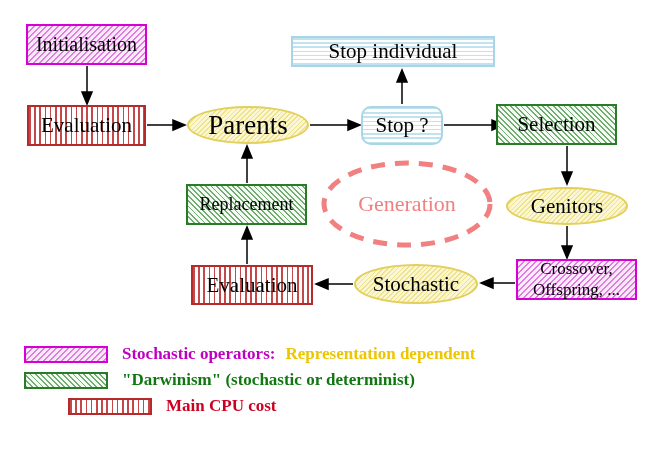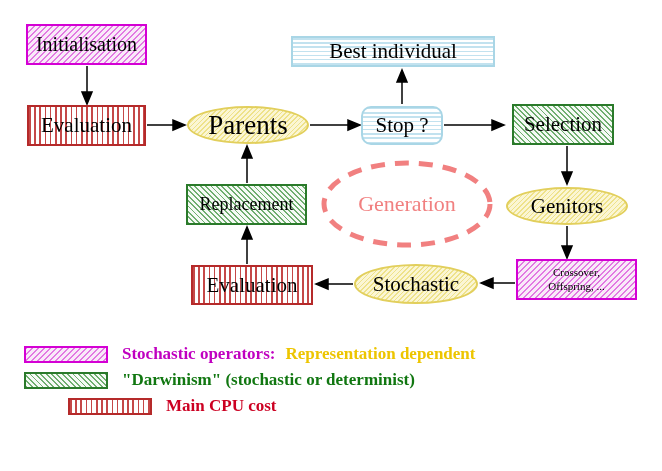--- a/index.html
+++ b/index.html
@@ -43,23 +43,23 @@
     border: 2px solid #E2CF5C;
     background: repeating-linear-gradient(135deg, #EEE28A 0, #EEE28A 1.2px, #FBF6D4 1.2px, #FBF6D4 3.4px);
     border-radius: 50%;
   }
 
   #node-initialisation { left: 26px;  top: 24px;  width: 121px; height: 41px; font-size: 20px; }
   #node-evaluation-top { left: 27px;  top: 105px; width: 119px; height: 41px; font-size: 21px; }
   #node-parents        { left: 187px; top: 106px; width: 122px; height: 38px; font-size: 27px; }
   #node-stop           { left: 361px; top: 106px; width: 82px;  height: 39px; font-size: 21px; border-radius: 10px; }
   #node-best-individual{ left: 291px; top: 36px;  width: 204px; height: 31px; font-size: 21px; }
-  #node-selection      { left: 512px; top: 104px; width: 102px; height: 41px; font-size: 21px; }
+  #node-selection      { left: 496px; top: 104px; width: 121px; height: 41px; font-size: 21px; }
   #node-genitors       { left: 506px; top: 187px; width: 122px; height: 38px; font-size: 21px; }
-  #node-crossover      { left: 516px; top: 259px; width: 121px; height: 41px; font-size: 11px;
+  #node-crossover      { left: 516px; top: 259px; width: 121px; height: 41px; font-size: 17px;
                          flex-direction: column; line-height: 1.2; }
   #node-offspring      { left: 354px; top: 264px; width: 124px; height: 40px; font-size: 21px; }
   #node-evaluation-bot { left: 191px; top: 265px; width: 122px; height: 40px; font-size: 21px; }
   #node-replacement    { left: 186px; top: 184px; width: 121px; height: 41px; font-size: 18px; }
 
   #generation-label {
     position: absolute;
     left: 327px; top: 191px; width: 160px; height: 26px;
     text-align: center;
     color: #F18080;
@@ -149,21 +149,21 @@
   </svg>
 
   <div class="node hatch-magenta" id="node-initialisation">Initialisation</div>
 
   <div class="node stripes-red" id="node-evaluation-top">Evaluation</div>
 
   <div class="node hatch-yellow" id="node-parents">Parents</div>
 
   <div class="node stripes-cyan" id="node-stop">Stop ?</div>
 
-  <div class="node stripes-cyan" id="node-best-individual">Best individual</div>
+  <div class="node stripes-cyan" id="node-best-individual">Stop individual</div>
 
   <div class="node hatch-green" id="node-selection">Selection</div>
 
   <div class="node hatch-yellow" id="node-genitors">Genitors</div>
 
   <div class="node hatch-magenta" id="node-crossover">
     <span>Crossover,</span>
     <span>Offspring, ...</span>
   </div>
 

